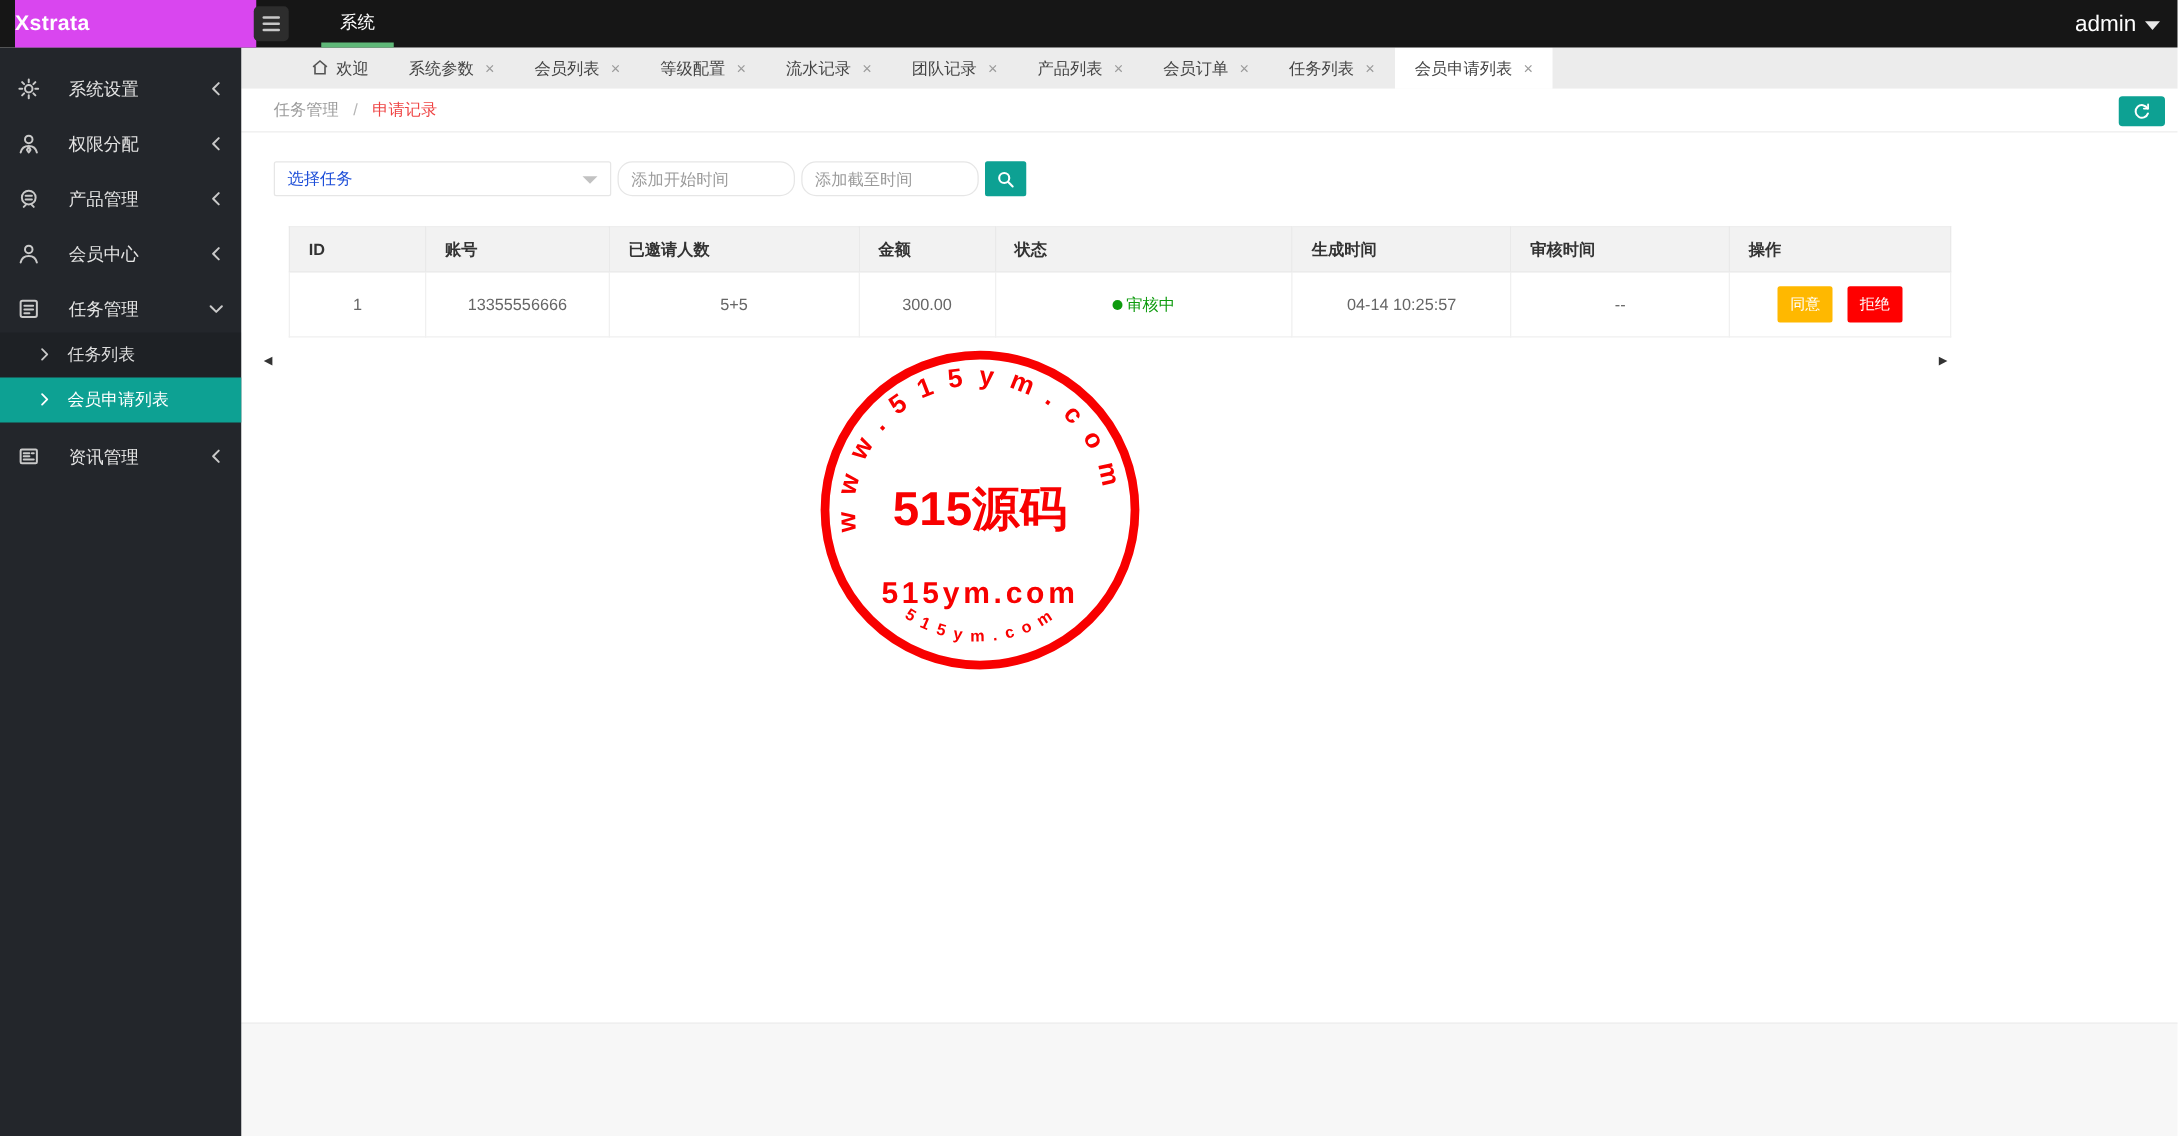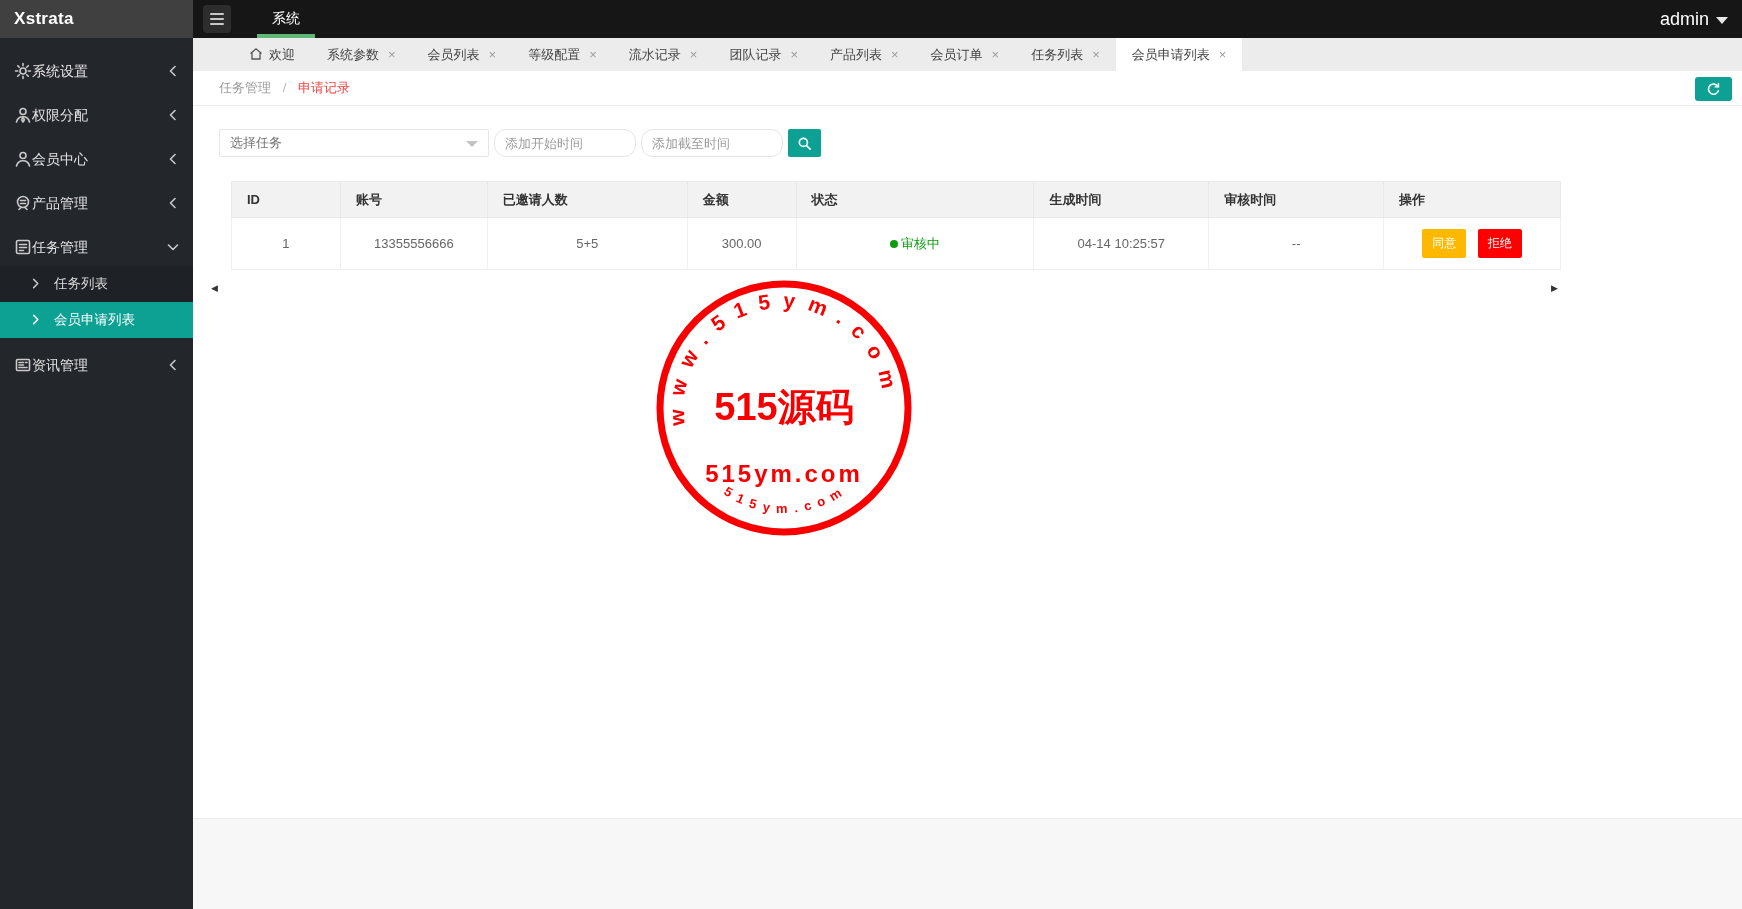--- a/index.html
+++ b/index.html
@@ -1,37 +1,37 @@
 <!DOCTYPE html>
 <html><head>
 <meta charset="utf-8">
 <style>
   * { margin:0; padding:0; box-sizing:border-box; }
   html,body { width:1742px; height:909px; overflow:hidden;
     font-family:"Liberation Sans","DejaVu Sans",sans-serif; background:#fff; }
 
   
   .topbar { position:absolute; left:0; top:0; width:1742px; height:38px; background:#161616; z-index:30; }
-  .logo { position:absolute; left:0; top:0; width:193px; height:38px; background:#404040;
-          color:#fff; font-size:17px; font-weight:bold; line-height:38px; padding-left:14px; letter-spacing:.3px; }
+  .logo { position:absolute; left:12px; top:0; width:193px; height:38px; background:#d946ef;
+          color:#fff; font-size:17px; font-weight:bold; line-height:38px; padding-left:0; letter-spacing:.3px; }
   .hamburger { position:absolute; left:203px; top:5px; width:28px; height:28px; background:#2d2d2d;
                border-radius:4px; cursor:pointer; }
   .hamburger i { position:absolute; left:7px; width:14px; height:2px; background:#c8c8c8; border-radius:1px; }
   .hamburger i:nth-child(1){ top:8px; } .hamburger i:nth-child(2){ top:13px; } .hamburger i:nth-child(3){ top:18px; }
   .top-tab { position:absolute; left:248px; top:0; height:38px; line-height:38px; padding:0 24px;
              color:#fff; font-size:14px; cursor:pointer;font-family:Liberation Mono, monospace; }
   .top-tab .bar { position:absolute; left:50%; transform:translateX(-50%); bottom:0; width:58px; height:4px; background:#5FB878; }
   .user { position:absolute; right:14px; top:0; height:38px; line-height:38px; color:#fff; font-size:18px; cursor:pointer; }
   .user .caret { display:inline-block; margin-left:7px; width:0; height:0; border-left:6px solid transparent;
                  border-right:6px solid transparent; border-top:7px solid #e8e8e8; vertical-align:middle; }
 
   
   .sidebar { position:absolute; left:0; top:38px; width:193px; height:871px; background:#23262B; z-index:20; }
   .side-item { position:relative; height:34px; line-height:34px; color:#e4e4e4; font-size:14px;
-               padding-left:32px; cursor:pointer; margin-top:10px; }
+               padding-left:55px; cursor:pointer; margin-top:10px; }
   .side-item:first-child { margin-top:16px; }
   .side-item .ico { position:absolute; left:14px; top:8px; width:18px; height:18px; }
   .side-item .chev { position:absolute; right:14px; top:11px; width:12px; height:12px; }
   .side-sub { margin-top:2px; }
   .side-sub .sub-item { position:relative; height:36px; line-height:36px; color:#dcdcdc; font-size:13.5px;
                         padding-left:54px; cursor:pointer; background:rgba(0,0,0,.12); }
   .side-sub .sub-item .arr { position:absolute; left:30px; top:12px; width:11px; height:11px; }
   .side-sub .sub-item.active { background:#0DA193; color:#fff; }
   svg.stroke { fill:none; stroke:#c9c9c9; stroke-width:1.6; stroke-linecap:round; stroke-linejoin:round; }
   .active svg.stroke { stroke:#fff; }
@@ -51,21 +51,21 @@
   .crumb .p { color:#9b9b9b; cursor:pointer; } .crumb .sep { color:#b5b5b5; margin:0 8px; } .crumb .c { color:#ef4444; }
   .refresh-btn { position:absolute; right:10px; top:6px; width:37px; height:24px; background:#0DA193;
                  border:none; border-radius:3px; cursor:pointer; display:flex; align-items:center; justify-content:center; }
 
   .content { position:absolute; left:0; top:69px; width:1549px; height:711px; background:#fff; }
   .below-strip { position:absolute; left:0; top:780px; width:1549px; height:91px; background:#f7f7f7; border-top:1px solid #ededed; }
 
   
   .filters { position:absolute; left:26px; top:22px; display:flex; gap:5px; }
   .sel { width:270px; height:28px; border:1px solid #e6e6e6; border-radius:2px; position:relative;
-         line-height:26px; padding-left:10px; font-size:13px; color:#737373; background:#fff; cursor:pointer; }
+         line-height:26px; padding-left:10px; font-size:13px; color:#1d4ed8; background:#fff; cursor:pointer; }
   .sel .dcaret { position:absolute; right:10px; top:11px; width:0; height:0; border-left:6px solid transparent;
                  border-right:6px solid transparent; border-top:6px solid #c2c2c2; }
   .inp { width:142px; height:28px; border:1px solid #e6e6e6; border-radius:12px; padding:0 10px; font-size:13px; color:#666;
          font-family:"Liberation Sans","DejaVu Sans",sans-serif; outline:none; }
   .inp::placeholder { color:#9b9b9b; }
   .search-btn { width:33px; height:28px; background:#0DA193; border:none; border-radius:2px; cursor:pointer;
                 display:flex; align-items:center; justify-content:center; }
 
   
   table.grid { position:absolute; left:38px; top:74px; width:1330px; border-collapse:collapse; font-size:13px; }
@@ -127,34 +127,34 @@
         <path d="M2.5 16c.8-3.6 3.3-5.3 6.5-5.3s5.7 1.7 6.5 5.3"></path>
         <path d="M9 11.5l1.4 2.4L9 16l-1.4-2.1z"></path>
     </svg>
     <span>权限分配</span>
     <svg class="chev stroke" viewBox="0 0 12 12">
         <path d="M8 1.5 3.5 6 8 10.5"></path>
       </svg>
   </div>
   <div class="side-item">
     <svg class="ico stroke" viewBox="0 0 18 18">
+      <circle cx="9" cy="8" r="5.5"></circle>
+        <path d="M6.5 6.5h5M6.5 9.5h5M5 15.5l2-2M13 15.5l-2-2"></path>
+    </svg>
+    <span>产品管理</span>
+    <svg class="chev stroke" viewBox="0 0 12 12">
+        <path d="M8 1.5 3.5 6 8 10.5"></path>
+      </svg>
+  </div>
+  <div class="side-item">
+    <svg class="ico stroke" viewBox="0 0 18 18">
       <circle cx="9" cy="5.5" r="3"></circle>
         <path d="M2.5 16c.8-3.6 3.3-5.3 6.5-5.3s5.7 1.7 6.5 5.3"></path>
     </svg>
     <span>会员中心</span>
-    <svg class="chev stroke" viewBox="0 0 12 12">
-        <path d="M8 1.5 3.5 6 8 10.5"></path>
-      </svg>
-  </div>
-  <div class="side-item">
-    <svg class="ico stroke" viewBox="0 0 18 18">
-      <circle cx="9" cy="8" r="5.5"></circle>
-        <path d="M6.5 6.5h5M6.5 9.5h5M5 15.5l2-2M13 15.5l-2-2"></path>
-    </svg>
-    <span>产品管理</span>
     <svg class="chev stroke" viewBox="0 0 12 12">
         <path d="M8 1.5 3.5 6 8 10.5"></path>
       </svg>
   </div>
   <div class="side-item">
     <svg class="ico stroke" viewBox="0 0 18 18">
       <rect x="2.5" y="2.5" width="13" height="13" rx="1.5"></rect>
         <path d="M5.5 6.5h7M5.5 9.5h7M5.5 12.5h4"></path>
     </svg>
     <span>任务管理</span>

